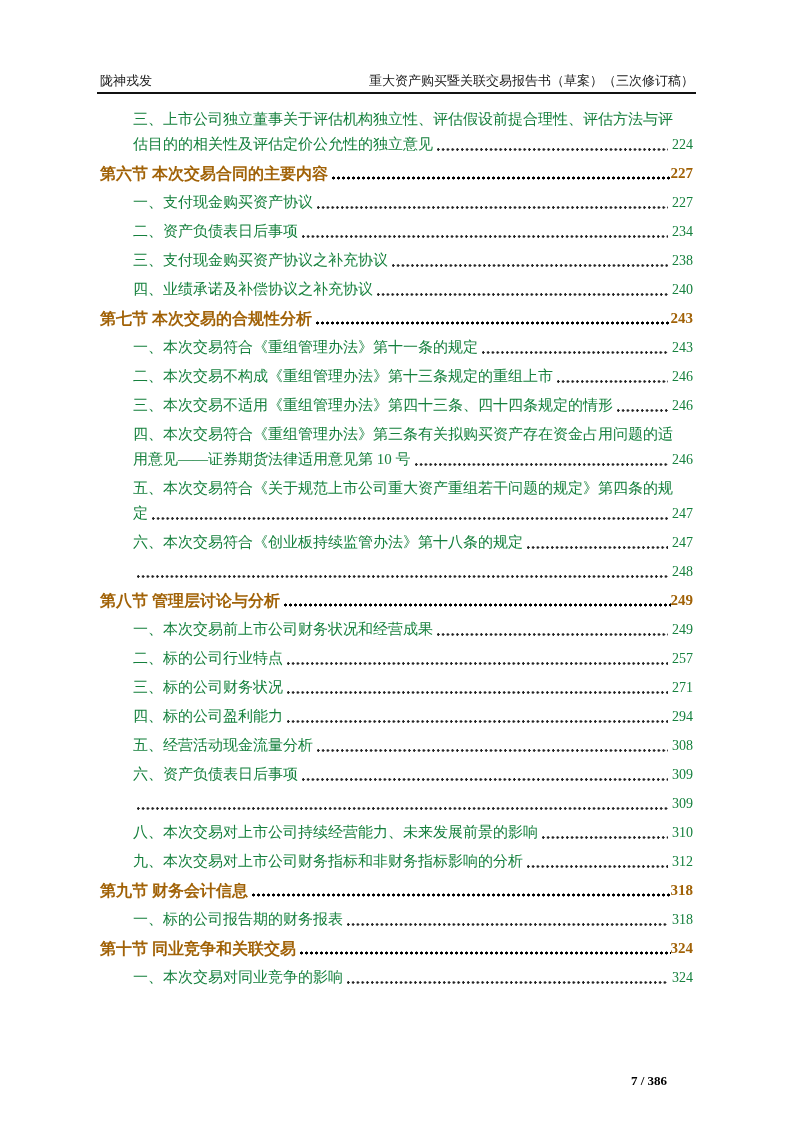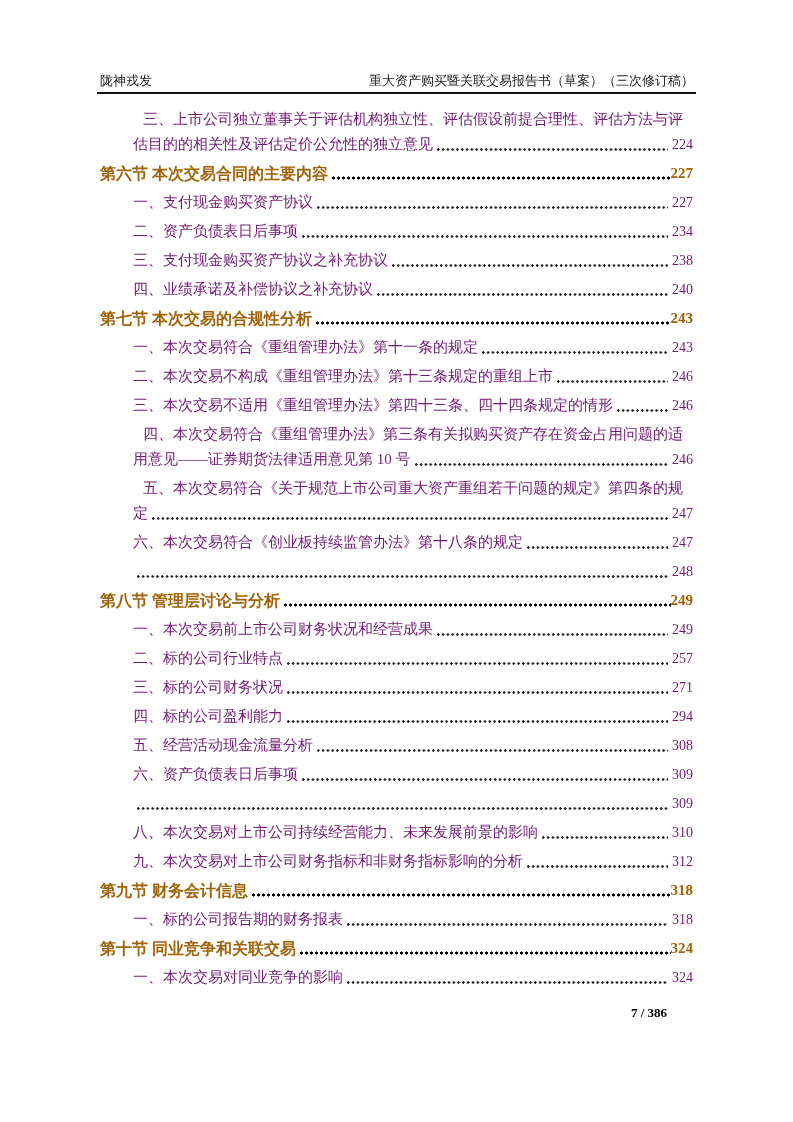--- a/index.html
+++ b/index.html
@@ -41,22 +41,21 @@
     top: 89px;
     left: 100px;
     width: 593px;
   }
   .entry {
     margin-bottom: 4px;
   }
   .entry.level2 {
     padding-left: 33px;
     font-size: 15px;
-    color: #701a75;
-    text-align: center;
+    color: #15803d;
   }
   .entry.level1 {
     font-size: 16px;
     font-weight: bold;
     color: #a16207;
   }
   .wrap-line {
     line-height: 25px;
     height: 25px;
     white-space: nowrap;
@@ -90,21 +89,21 @@
     font-size: 14px;
     margin-left: 2px;
   }
   .level1 .row .pg {
     font-size: 15px;
     font-weight: bold;
     margin-left: 0;
   }
   .page-footer {
     position: absolute;
-    top: 986px;
+    top: 1054px;
     left: 631px;
     font-size: 13px;
     font-weight: bold;
     color: #000000;
     line-height: 18px;
   }
 </style>
 </head>
 <body>
 

